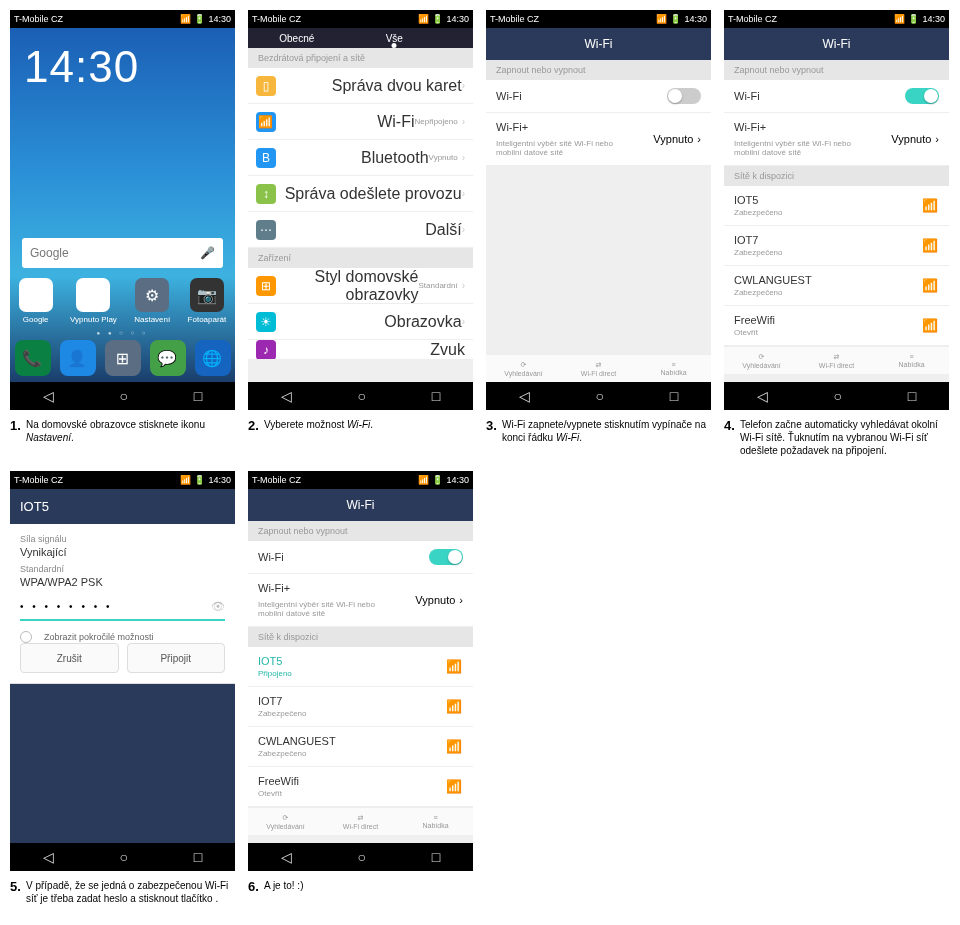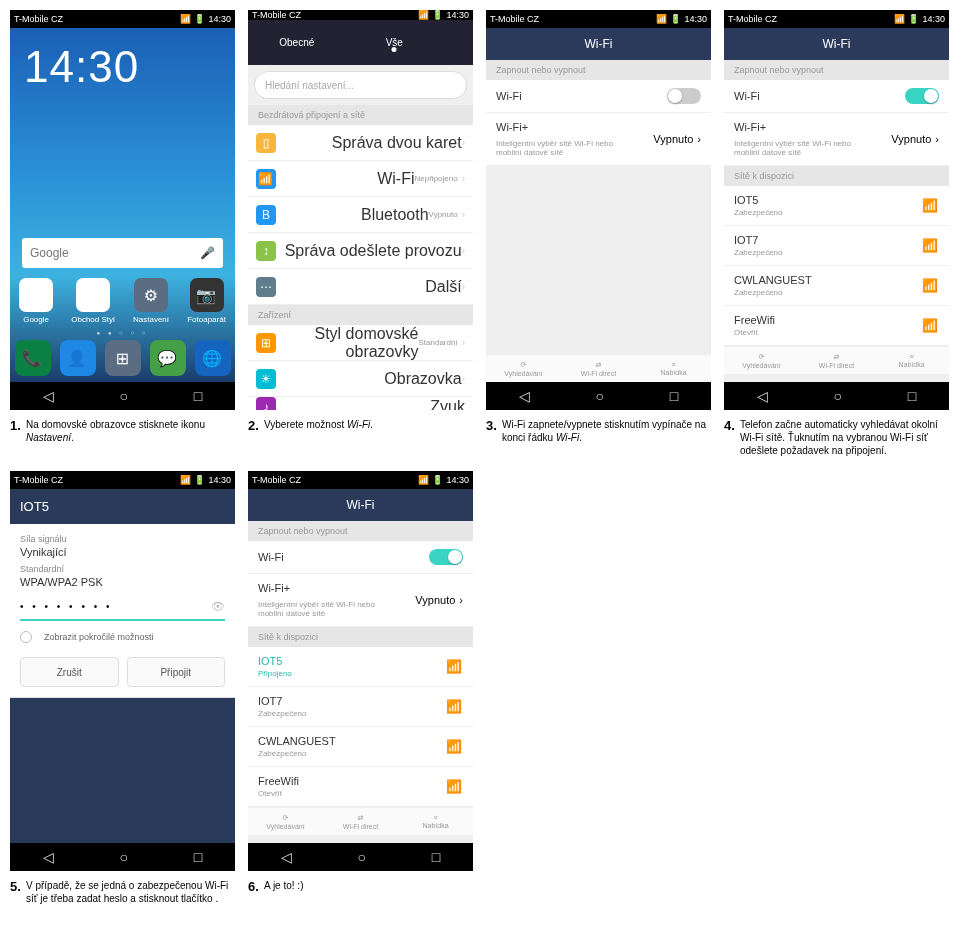--- a/index.html
+++ b/index.html
@@ -27,21 +27,21 @@
   .clock { color:#fff; font-size:44px; font-weight:300; padding:14px 0 0 14px; letter-spacing:1px; }
   .google-bar { position:absolute; top:210px; left:12px; right:12px; height:30px; background:#fff; border-radius:3px; display:flex; align-items:center; justify-content:space-between; padding:0 8px; color:#777; font-size:12px;}
   .home-grid { position:absolute; top:250px; left:0; right:0; display:flex; justify-content:space-around; text-align:center; }
   .hicon { display:flex; flex-direction:column; align-items:center; gap:3px; color:#fff; font-size:8px; }
   .hicon .ic { width:34px; height:34px; border-radius:7px; background:#fff; display:flex; align-items:center; justify-content:center; font-size:16px;}
   .pager { position:absolute; top:302px; left:0; right:0; text-align:center; color:#fff; font-size:6px; letter-spacing:3px; opacity:0.7;}
   .dock { position:absolute; bottom:0; left:0; right:0; height:48px; display:flex; justify-content:space-around; align-items:center; }
   .dockic { width:36px; height:36px; border-radius:8px; display:flex; align-items:center; justify-content:center; font-size:16px;}
   
   .set-body { flex:1; background:#efefef; display:flex; flex-direction:column; }
-  .tabs { background:#223; color:#fff; display:flex; height:45px; align-items:center; font-size:10px; }
+  .tabs { background:#223; color:#fff; display:flex; height:20px; align-items:center; font-size:10px; }
   .tab { flex:1; text-align:center; position:relative;}
   .tabind { position:absolute; bottom:-4px; left:50%; transform:translateX(-50%); width:5px; height:5px; background:#fff; border-radius:50%;}
   .search { margin:6px; height:28px; background:#fff; border-radius:14px; display:flex; align-items:center; padding:0 10px; color:#aaa; font-size:10px; border:1px solid #ddd;}
   .shead { background:#e6e6e6; color:#999; font-size:9px; padding:5px 10px; }
   .row { background:#fff; border-bottom:1px solid #eee; display:flex; align-items:center; height:36px; padding:0 8px; }
   .row .ricon { width:20px; height:20px; border-radius:4px; margin-right:8px; display:flex; align-items:center; justify-content:center; font-size:12px;}
   .row .rlabel { flex:1; font-size:16px; color:#333;text-align:right; }
   .row .rval { font-size:8px; color:#999; margin-right:4px;}
   .row .chev { color:#ccc; font-size:10px; }
   
@@ -64,21 +64,21 @@
   
   .pw-body { flex:1; background:#2a3a5b; position:relative; }
   .pw-card { position:absolute; top:0; left:0; right:0; background:#fff; padding:10px; border-bottom:1px solid #ddd;}
   .pw-title { background:#2a3a5b; color:#fff; font-size:13px; padding:10px; margin:-10px -10px 10px -10px;}
   .pw-lbl { font-size:9px; color:#888; margin-top:6px; }
   .pw-val { font-size:11px; color:#333; margin-top:2px; }
   .pw-input { border-bottom:2px solid #3ad4c5; padding:6px 0; margin-top:6px; display:flex; justify-content:space-between; align-items:center;}
   .pw-dots { letter-spacing:3px; font-size:10px;}
   .pw-adv { display:flex; align-items:center; gap:12px; margin-top:10px; font-size:9px; color:#666;}
   .pw-radio { width:12px; height:12px; border:1.5px solid #bbb; border-radius:50%;}
-  .pw-btns { display:flex; gap:8px; margin-top:14px; }
+  .pw-btns { display:flex; gap:8px; }
   .pw-btn { flex:1; height:30px; border:1px solid #ddd; border-radius:4px; display:flex; align-items:center; justify-content:center; font-size:10px; color:#555; background:#fafafa;}
   .selected { color:#26b8aa; }
 </style>
 </head>
 <body>
 
 <div class="page">
 
   <div class="grid">
 
@@ -98,21 +98,21 @@
             <span>Google</span>
               <span>🎤</span>
           </div>
           <div class="home-grid">
             <div class="hicon">
                 <div class="ic">G</div>
                 <span>Google</span>
               </div>
             <div class="hicon">
                 <div class="ic">▶</div>
-                <span>Obchod Styl</span>
+                <span>Vypnuto Play</span>
               </div>
             <div class="hicon">
                 <div class="ic" style="background:#5a6d82;color:#fff">⚙</div>
                 <span>Nastavení</span>
               </div>
             <div class="hicon">
                 <div class="ic" style="background:#333;color:#fff">📷</div>
                 <span>Fotoaparát</span>
               </div>
           </div>
@@ -146,21 +146,20 @@
               <span>🔋</span>
               <span>14:30</span>
             </span>
           </div>
         <div class="set-body">
           <div class="tabs">
             <div class="tab">Obecné</div>
             <div class="tab"><span>Vše</span><div class="tabind"></div></div>
             <div style="width:30px"></div>
           </div>
-          <div class="search">Hledání nastavení...</div>
           <div class="shead">Bezdrátová připojení a sítě</div>
           <div class="row">
               <div class="ricon" style="background:#f6b73c;color:#fff">▯</div>
               <div class="rlabel">Správa dvou karet</div>
               <span class="chev">›</span>
             </div>
           <div class="row">
               <div class="ricon" style="background:#2196f3;color:#fff">📶</div>
               <div class="rlabel">Wi-Fi</div>
               <div class="rval">Nepřipojeno</div>

